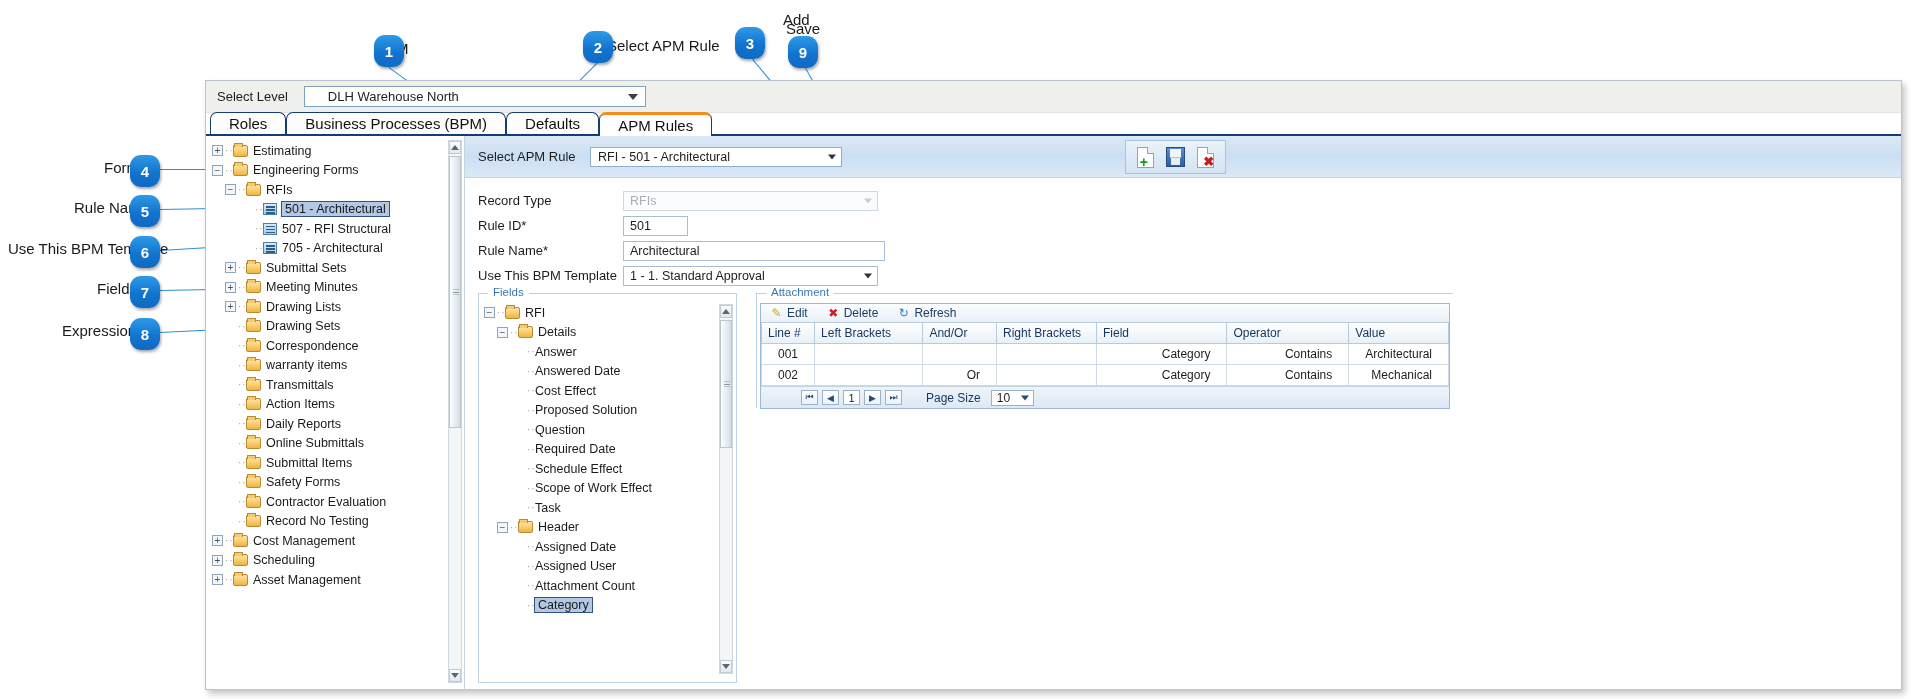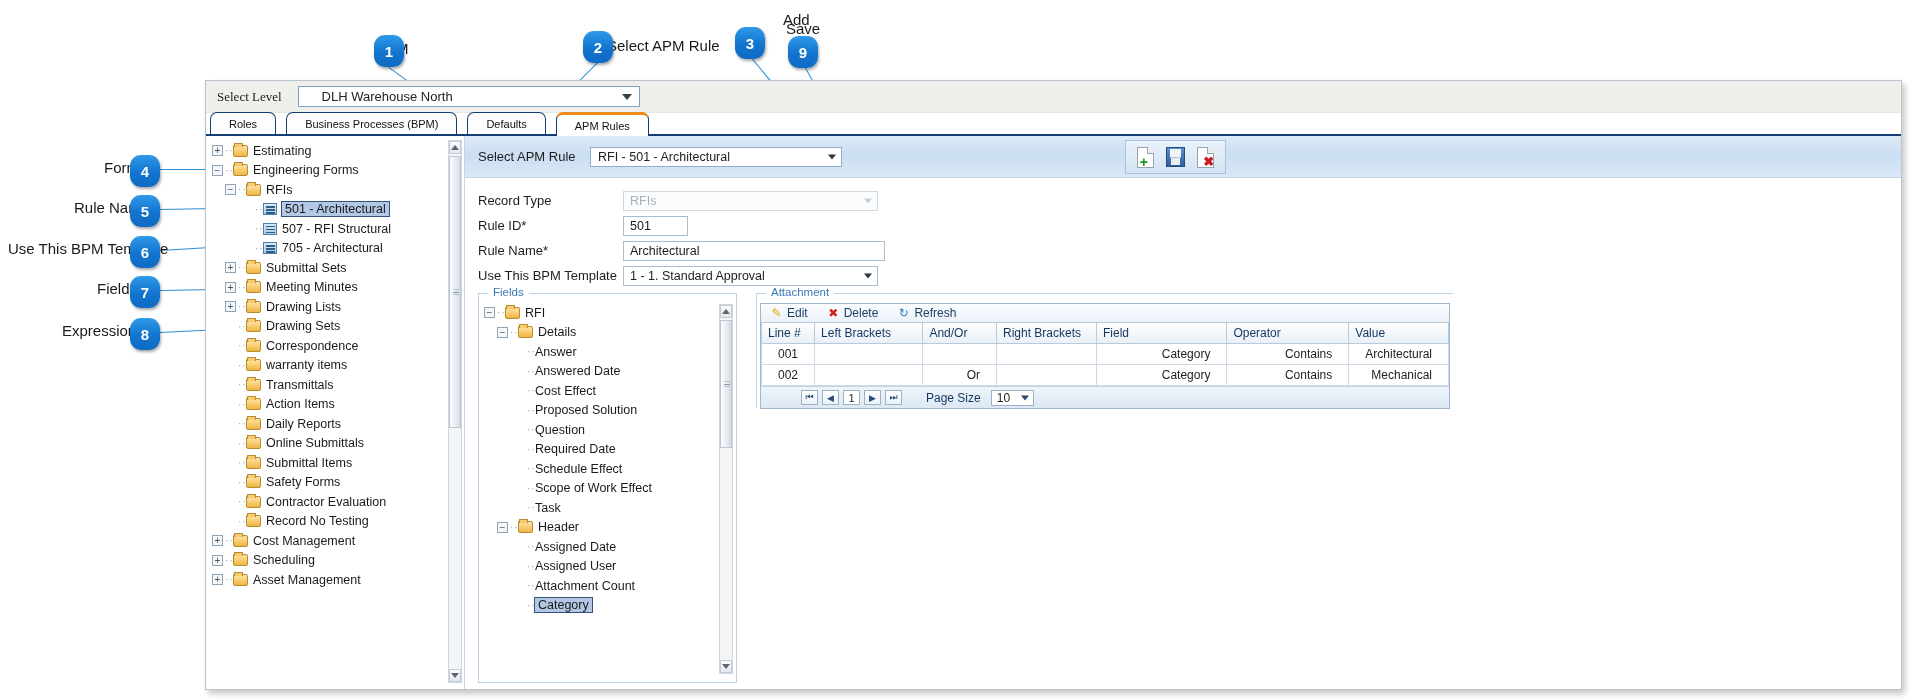--- a/index.html
+++ b/index.html
@@ -42,21 +42,21 @@
     border: 1px solid #b9c4ce;
     box-shadow: 3px 4px 6px rgba(0,0,0,.22);
   }
   .level-bar {
     height: 32px;
     background: #efefeb;
     display: flex; align-items: center;
     padding-left: 11px;
     border-bottom: 1px solid #e4e4e0;
   }
-  .level-label { font-size: 13px; color: #1d1d1d; margin-right: 16px; font-family: Liberation Serif, serif; }
+  .level-label { font-size: 13px; color: #1d1d1d; margin-right: 16px; }
   .level-select {
     width: 342px; height: 21px;
     background: #fff;
     border: 1px solid #7da2c4;
     position: relative;
     font-size: 13px; color: #222;
     display: flex; align-items: center; padding-left: 23px;
   }
   .sel-arrow {
     position: absolute; right: 7px; top: 50%; transform: translateY(-50%);
@@ -67,27 +67,27 @@
 
   
   .tabstrip {
     height: 23px; position: relative;
     background:#fff;
     border-bottom: 2px solid #123e74;
     display: flex; align-items: flex-end;
     padding-left: 4px;
   }
   .tab {
-    height: 22px; margin-right: 10px;
+    height: 22px; margin-right: 0;
     padding: 0 18px;
     border: 1.6px solid #123e74;
     border-bottom: none;
     border-radius: 7px 7px 0 0;
     background: #fdfdfd;
-    font-size: 11px; color: #111;
+    font-size: 15px; color: #111;
     display: flex; align-items: center; justify-content: flex-end;
     position: relative; z-index: 1;
   }
   .tab.active {
     background: #fff;
     border-top: 3px solid #f08c1b;
     z-index: 3;
     margin-bottom: -2px;
     height: 24px;
   }

